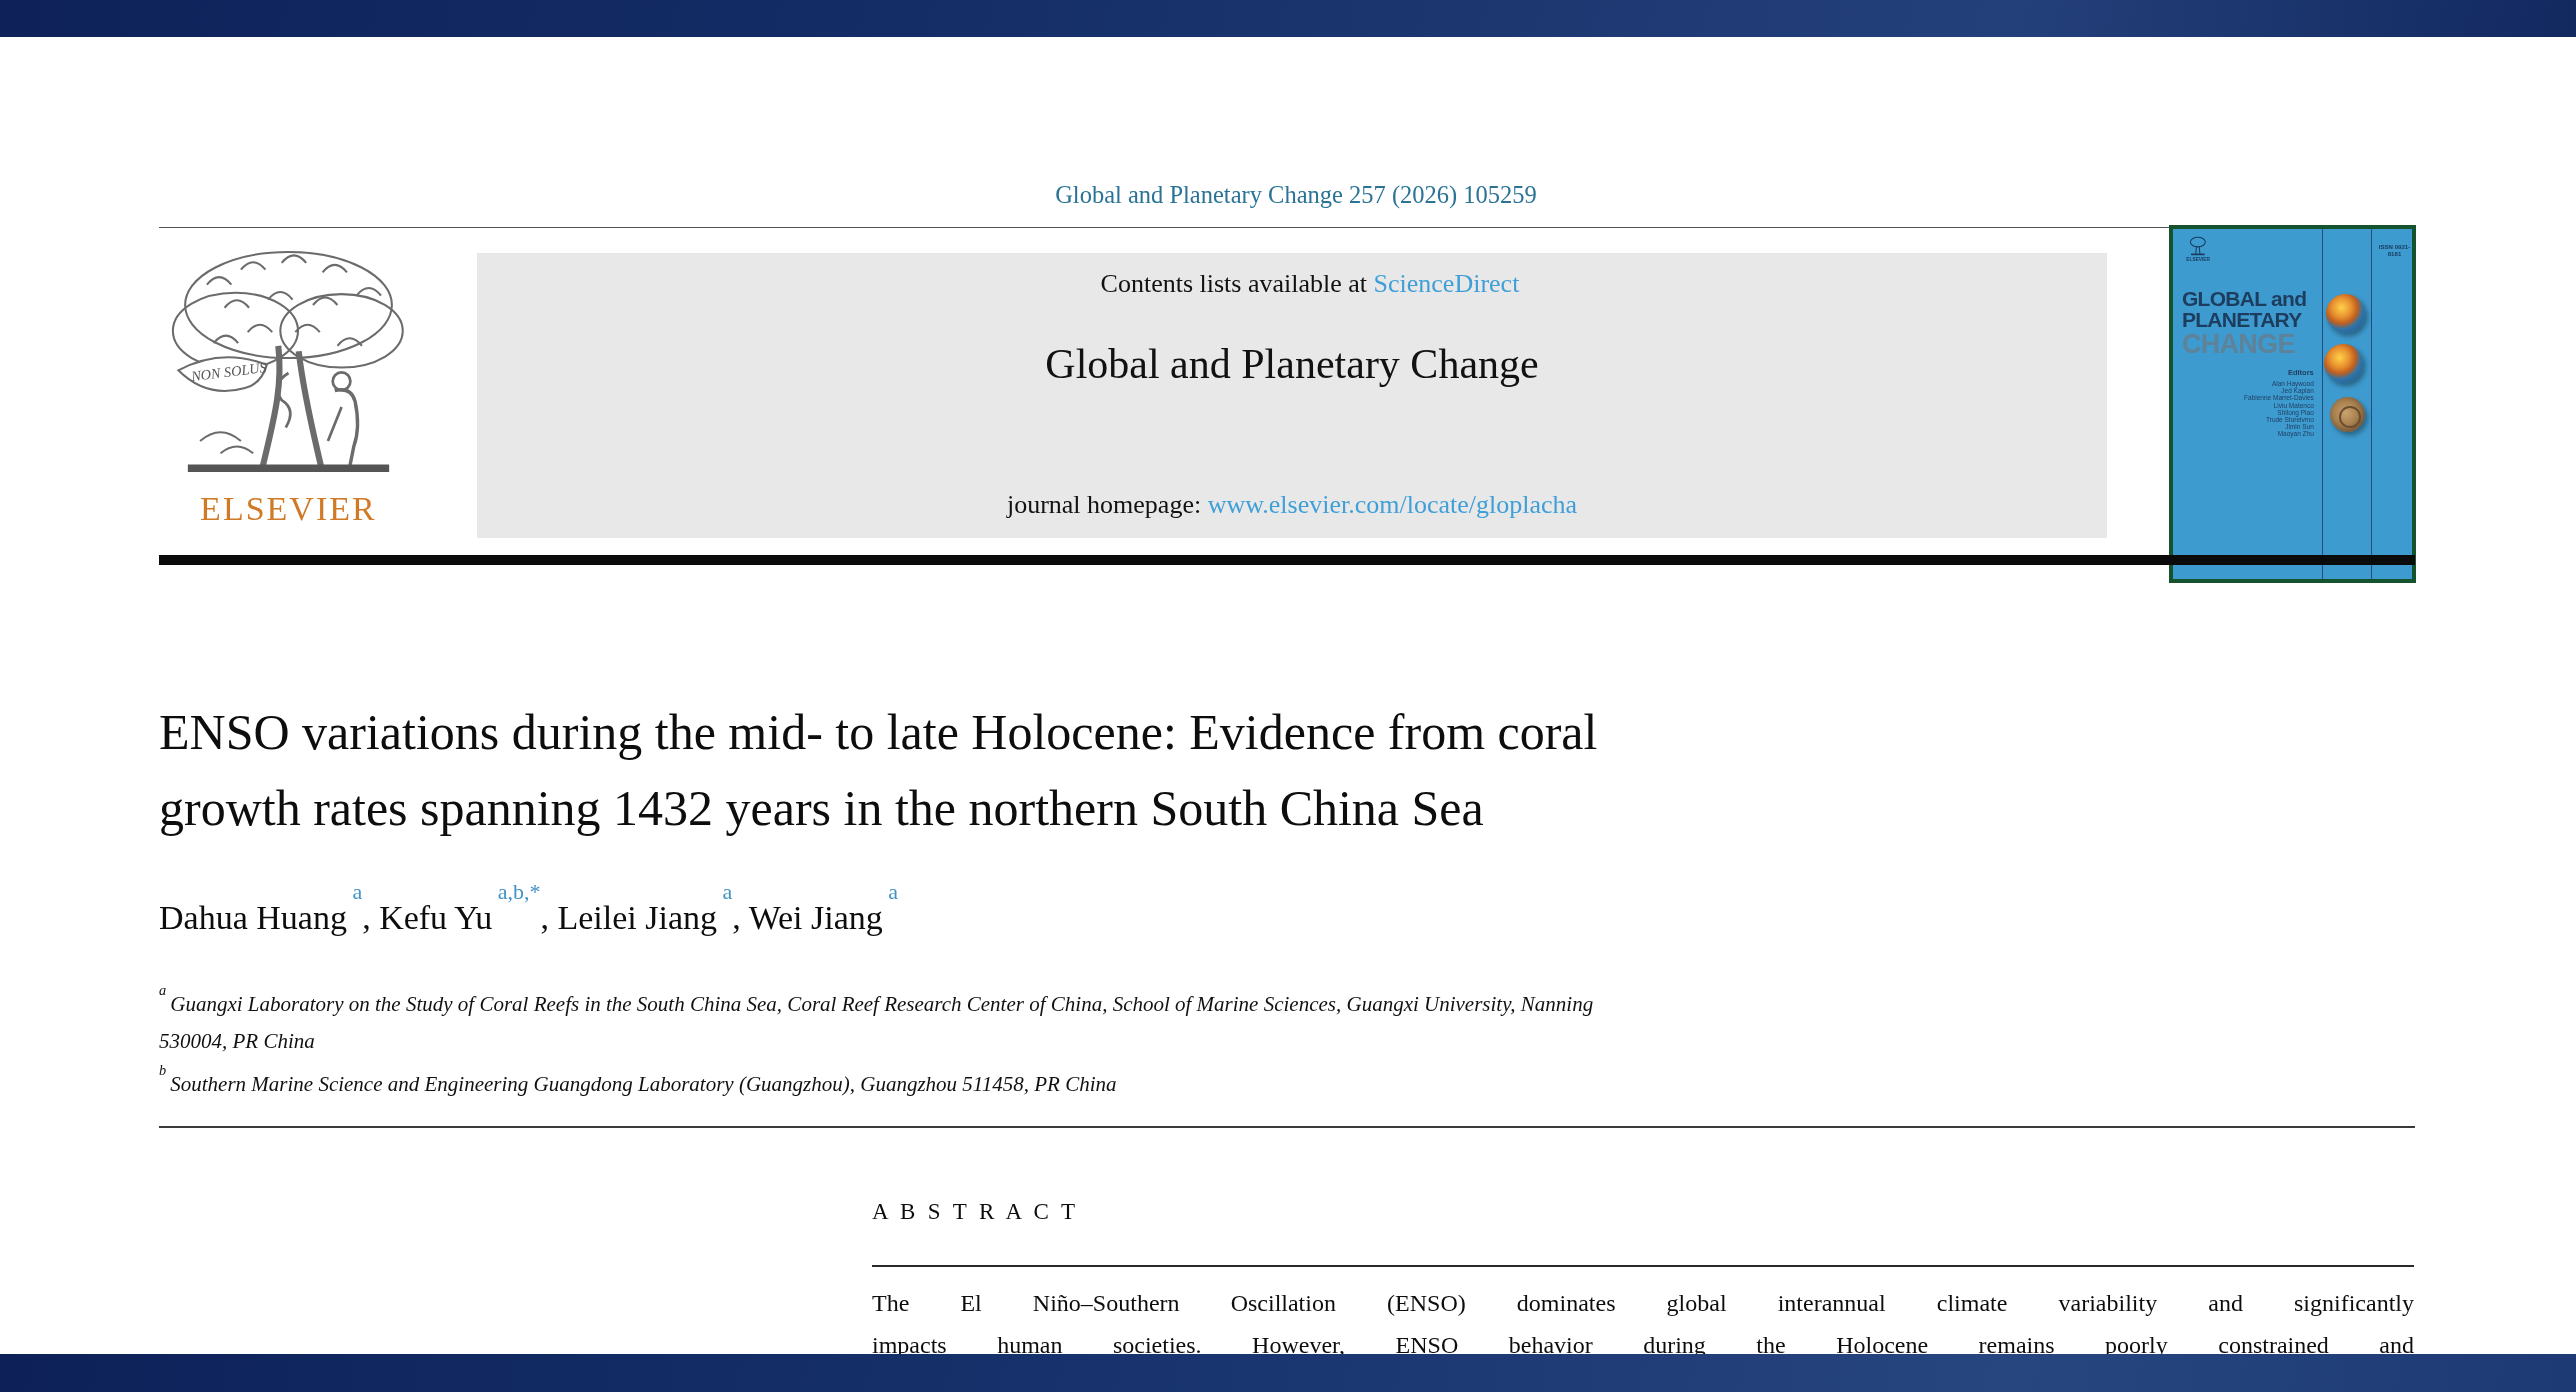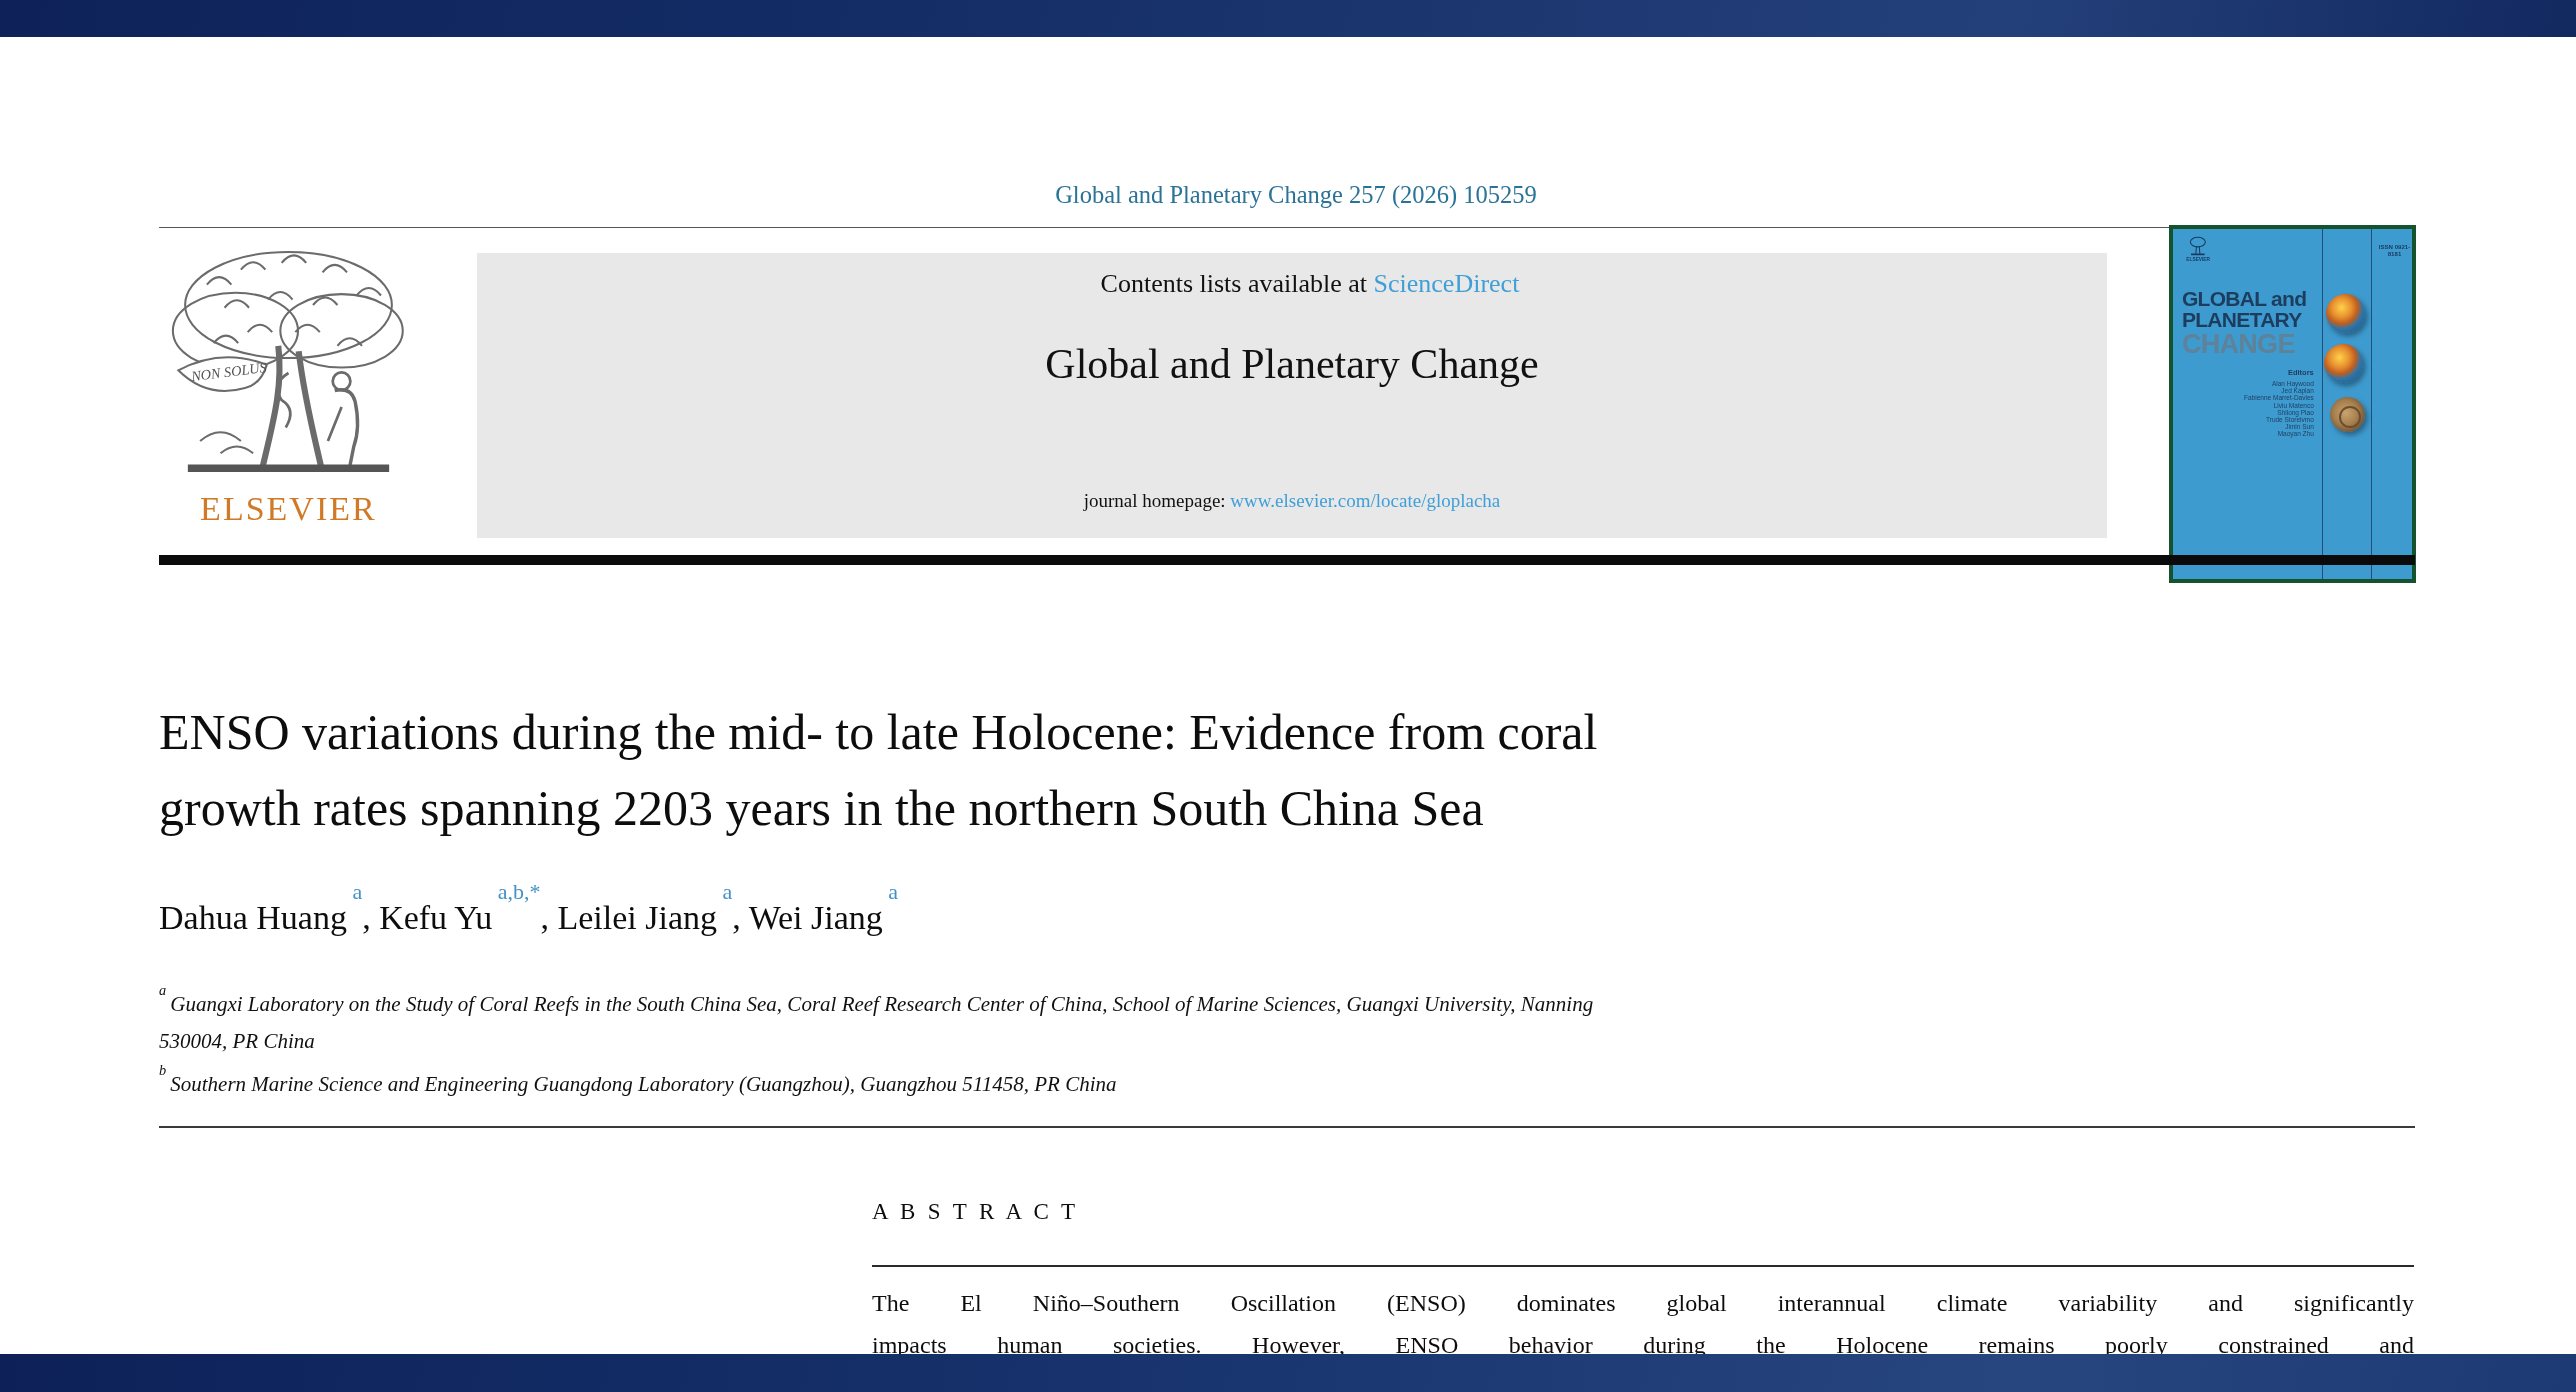--- a/index.html
+++ b/index.html
@@ -22,21 +22,21 @@
   
   .elsevier-logo { position:absolute; left:159px; top:237px; width:259px; height:300px; }
   .elsevier-wordmark { position:absolute; left:1.4px; top:253px; width:256px; text-align:center;
     font-size:34px; letter-spacing:2px; color:#d07a28; font-family:"Liberation Serif",serif; }
 
   
   .journal-band { position:absolute; left:477px; top:253px; width:1630px; height:285px; background:#e8e8e8; }
   .contents-line { position:absolute; left:0; top:16.4px; width:100%; text-align:center; font-size:26px; color:#111;padding-left:36px; }
   .link-blue { color:#3f9fd8; }
   .journal-name { position:absolute; left:0; top:87px; width:100%; text-align:center; font-size:42px; color:#111; }
-  .homepage-line { position:absolute; left:0; top:237px; width:100%; text-align:center; font-size:19px; color:#111; }
+  .homepage-line { position:absolute; left:0; top:237px; width:100%; text-align:center; font-size:26px; color:#111; }
 
   
   .cover { position:absolute; left:2169px; top:225px; width:247px; height:358px;
     background:#3e9bcf; border:4px solid #14532d; font-family:"Liberation Sans",sans-serif; }
   .cover .divider { position:absolute; top:0; width:1.4px; height:100%; background:#1f4f7a; }
   .cover .div1 { left:149px; } .cover .div2 { left:198px; }
   .cover-issn { position:absolute; left:199px; top:13.6px; width:45px; text-align:center;
     font-size:6.1px; font-weight:bold; color:#173a5e; }
   .cover-title { position:absolute; left:8.9px; top:59px; width:140px; line-height:1.0;
     color:#1d3d5f; font-weight:bold; letter-spacing:-0.7px; }
@@ -168,21 +168,21 @@
     </div>
     <div class="globe globe1"></div>
     <div class="globe globe2"></div>
     <div class="ammonite"></div>
   </div>
 
   <div class="thick-black-bar"></div>
 
   <div class="paper-title">
     <span style="display:block">ENSO variations during the mid- to late Holocene: Evidence from coral</span>
-    <span style="display:block">growth rates spanning 2203 years in the northern South China Sea</span>
+    <span style="display:block">growth rates spanning 1432 years in the northern South China Sea</span>
   </div>
 
   <div class="authors">
     <span><span>Dahua Huang</span><sup>a</sup><span>, </span></span>
     <span><span>Kefu Yu</span><sup>a,b,*</sup><span>, </span></span>
     <span><span>Leilei Jiang</span><sup>a</sup><span>, </span></span>
     <span><span>Wei Jiang</span><sup>a</sup><span></span></span>
   </div>
 
   <div class="affiliations">

